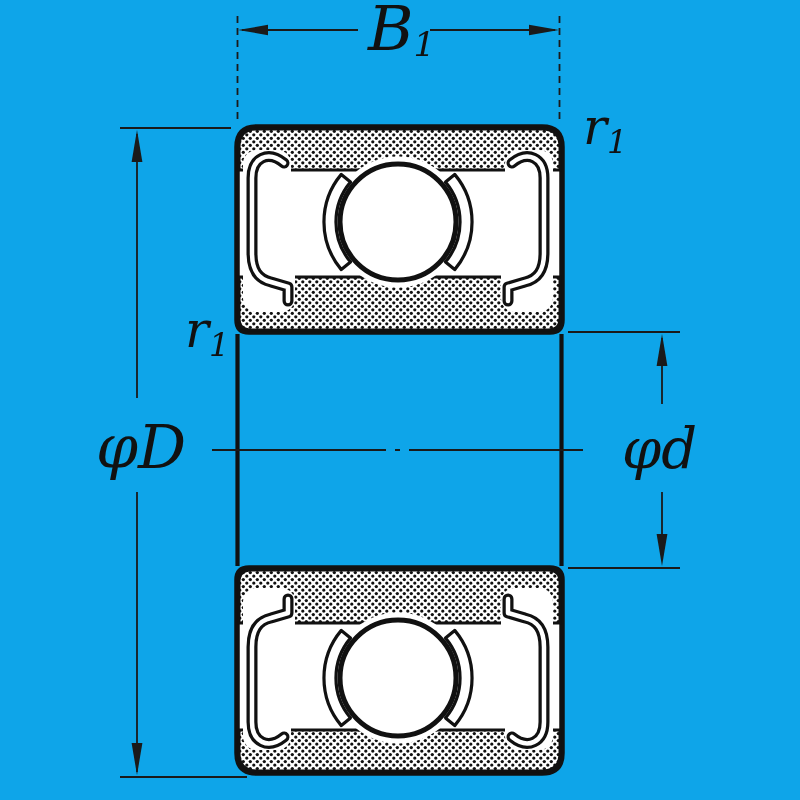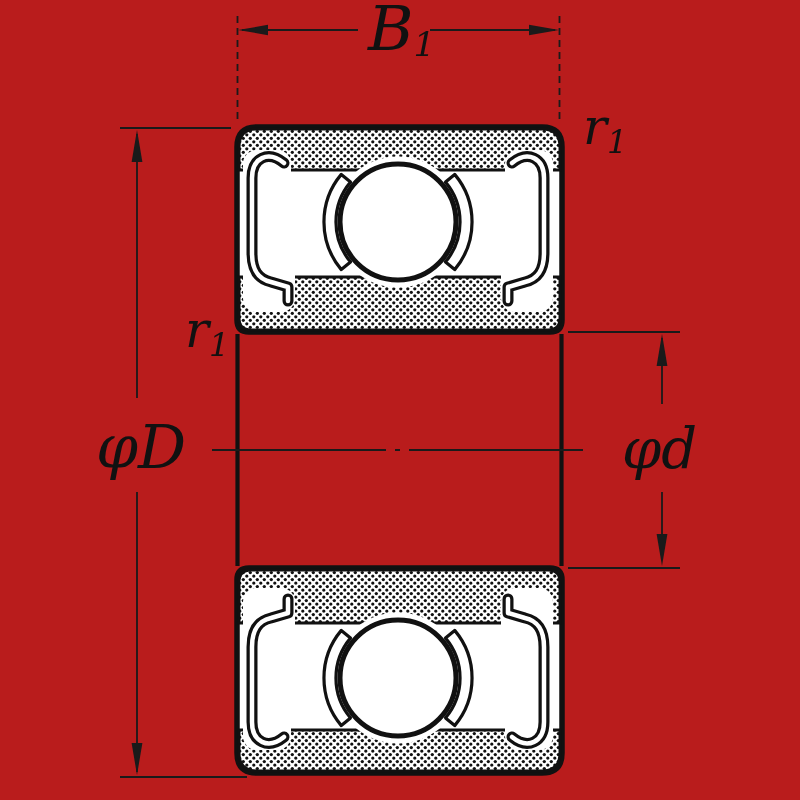--- a/index.html
+++ b/index.html
@@ -1,18 +1,18 @@
 <!DOCTYPE html>
 <html><head>
 <meta charset="utf-8">
 <style>
   html, body { margin: 0; padding: 0; background: #ffffff; }
   .stage {
     width: 800px; height: 800px; position: relative;
-    background: #b91c1c; overflow: hidden;
+    background: #0ea5e9; overflow: hidden;
   }
   svg { display: block; }
   .dim-label {
     font-family: "DejaVu Serif", "Liberation Serif", serif;
     font-style: italic;
     fill: #111111;
   }
   .thin-line   { stroke: #1a1a1a; stroke-width: 1.8; fill: none; }
   .dim-line    { stroke: #1a1a1a; stroke-width: 2;   fill: none; }
   .ext-dashed  { stroke: #1a1a1a; stroke-width: 1.8; fill: none; stroke-dasharray: 7 5; }

